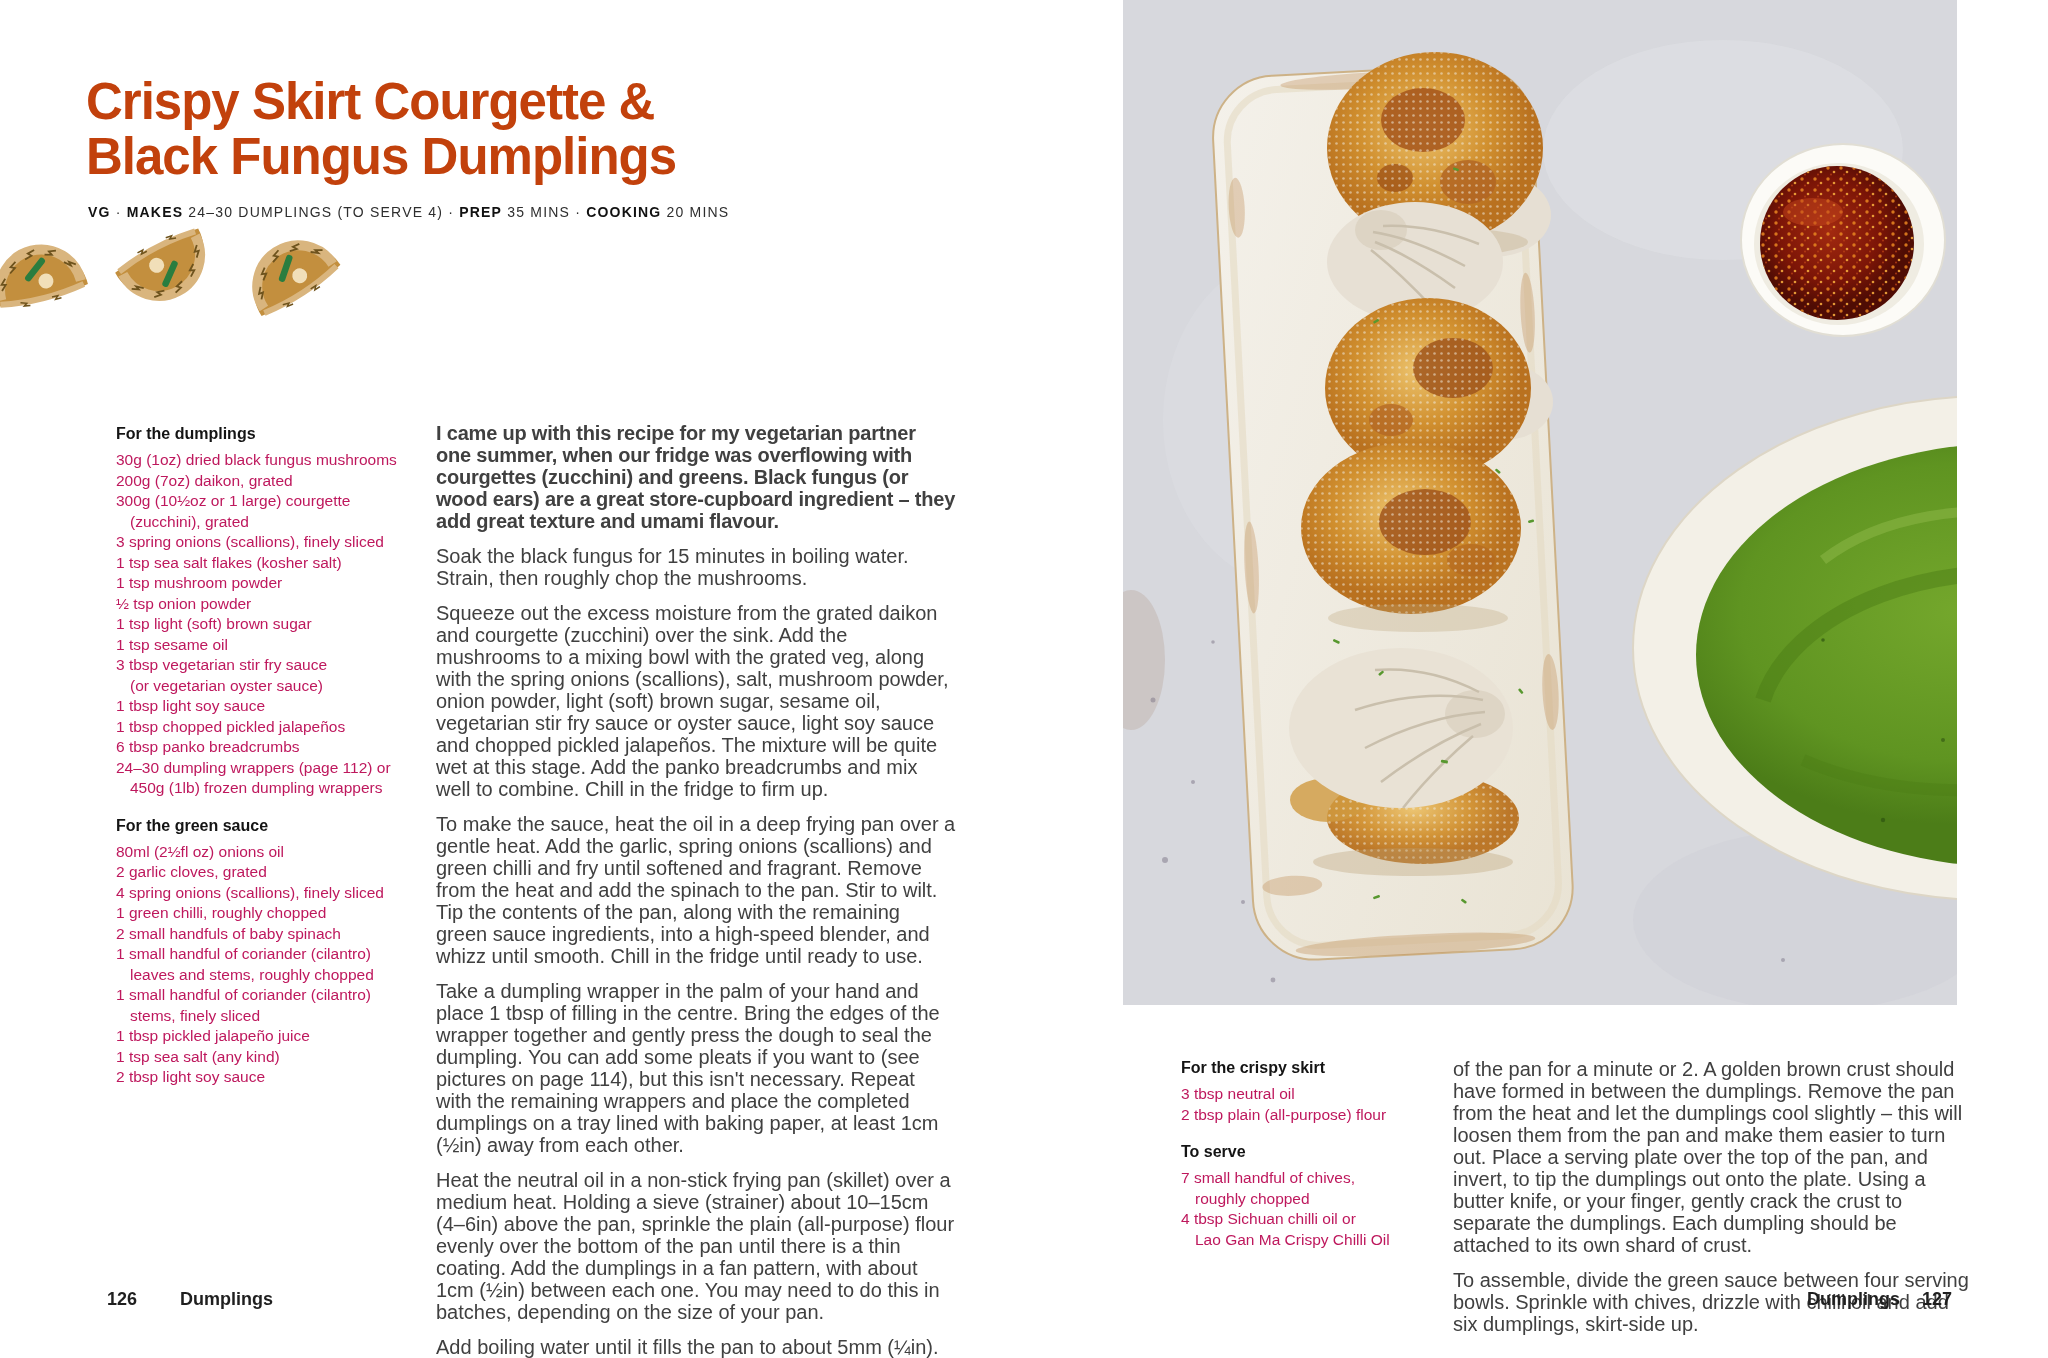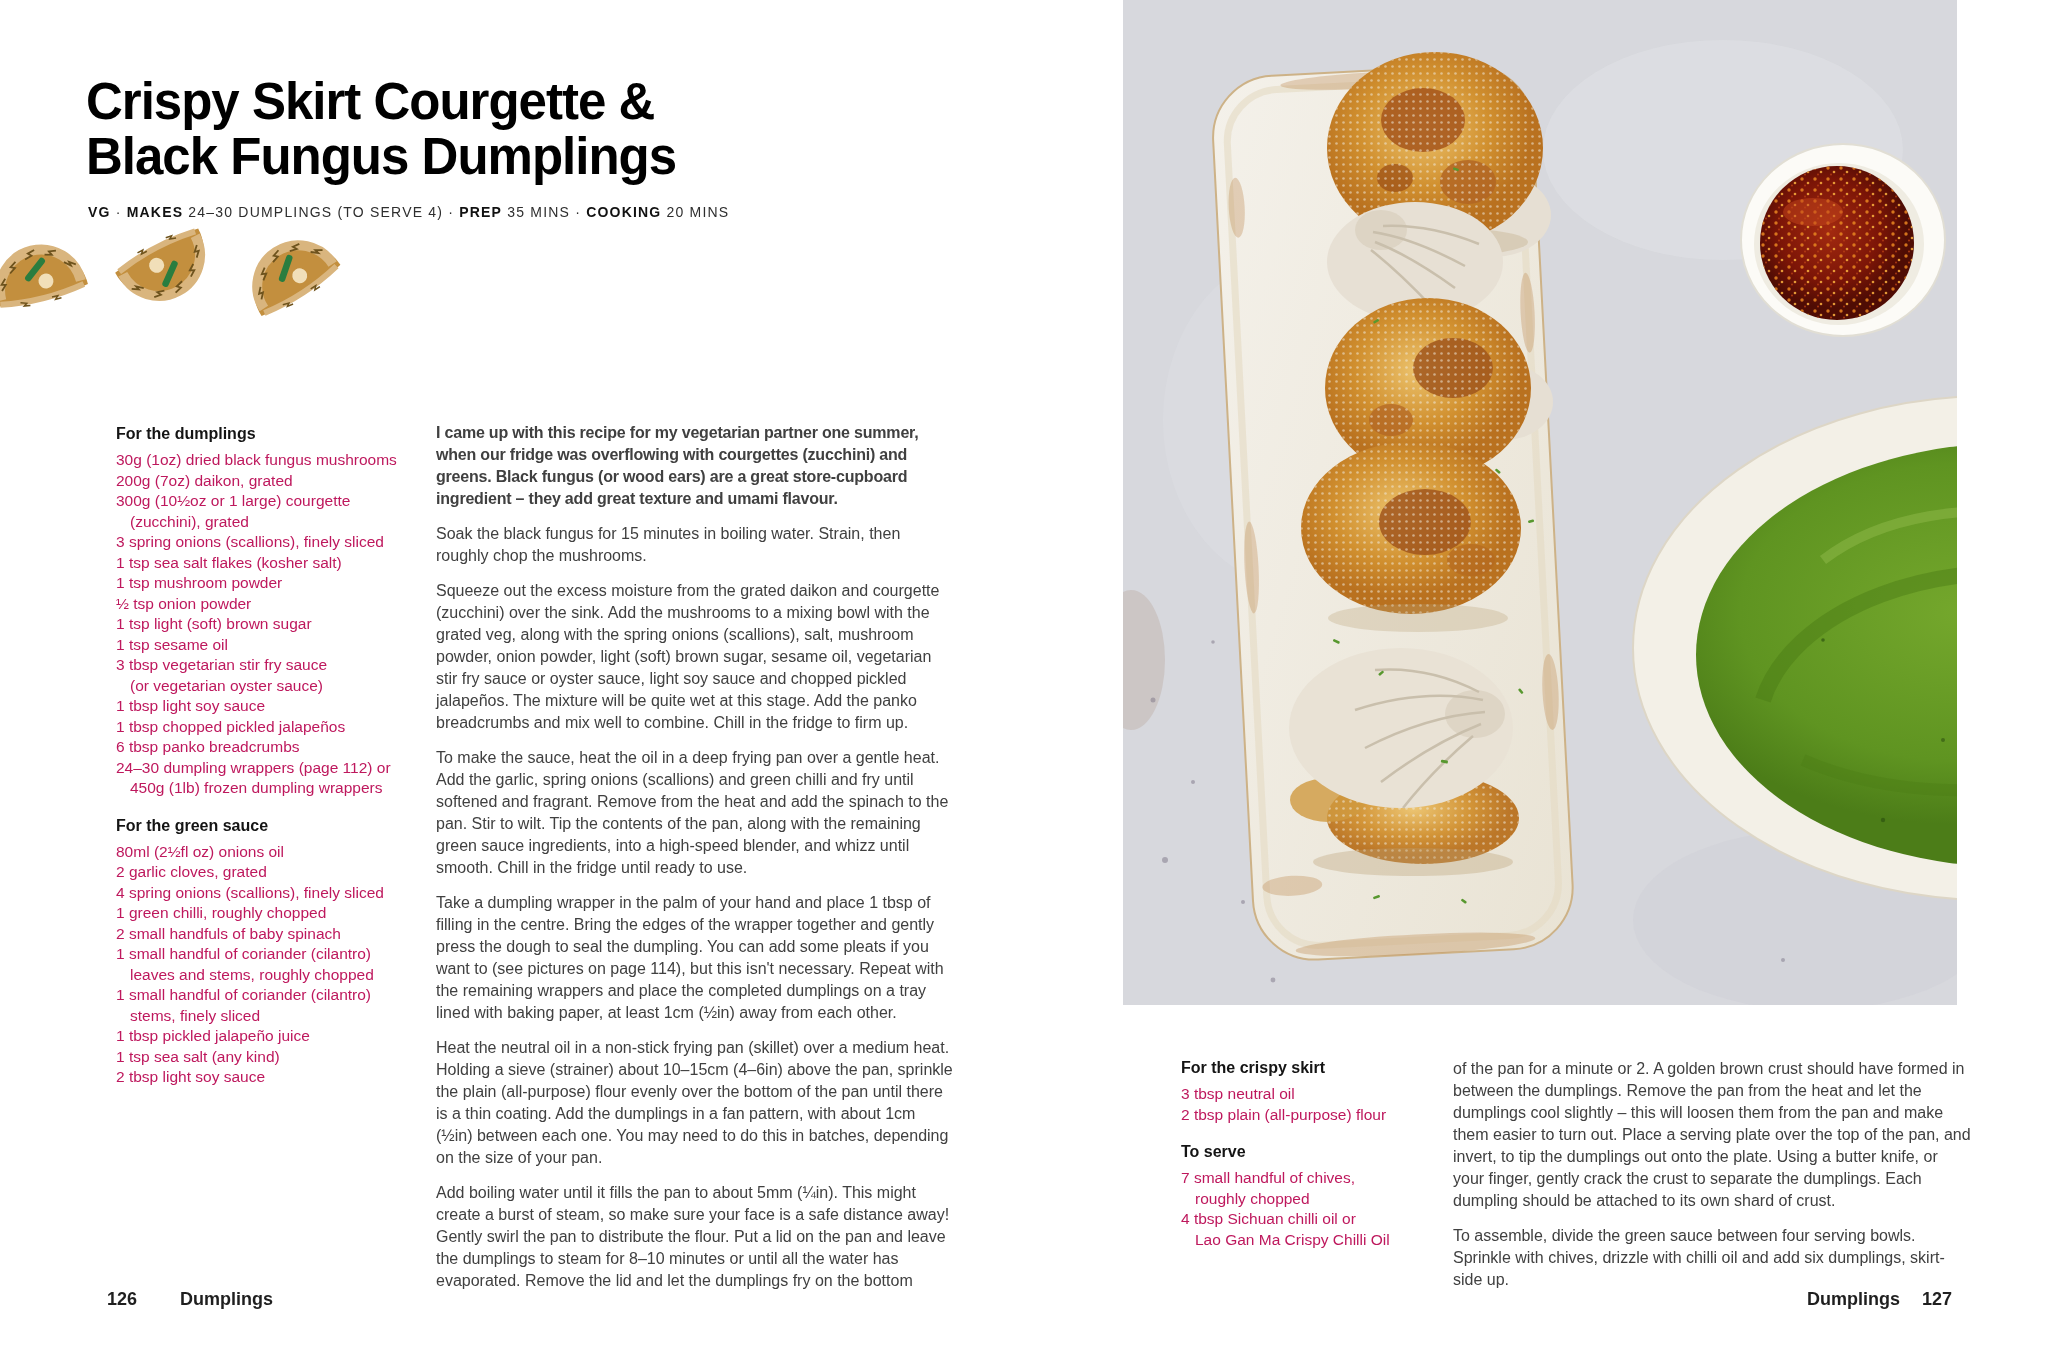--- a/index.html
+++ b/index.html
@@ -1,29 +1,29 @@
 <!DOCTYPE html>
 <html><head>
 <meta charset="utf-8">
 <style>
   html,body{margin:0;padding:0;background:#ffffff;}
   body{width:2048px;height:1358px;position:relative;font-family:"Liberation Sans",sans-serif;color:#222;overflow:hidden;}
   .spread{position:absolute;inset:0;background:#fff;}
   .abs{position:absolute;}
   
-  .title{left:86px;top:74px;width:640px;font-size:51px;line-height:55px;font-weight:700;letter-spacing:-1px;color:#000000;}
+  .title{left:86px;top:74px;width:640px;font-size:51px;line-height:55px;font-weight:700;letter-spacing:-1px;color:#c2410c;}
   .meta{left:88px;top:196px;width:900px;font-size:14px;letter-spacing:1.2px;color:#2e2e2e;white-space:nowrap;margin-top:8px;}
   .meta .b{font-weight:700;color:#111;}
   .icon-wrap{width:106px;height:100px;}
   .ing-col{left:116px;top:424px;width:322px;}
   .sec-h{font-size:16px;font-weight:700;color:#141414;margin:0 0 6px 0;line-height:20px;}
   .sec-h.mt{margin-top:17px;}
   .ing{margin:0;font-size:15.5px;line-height:20.5px;color:#be185d;padding-left:14px;text-indent:-14px;white-space:pre-line;}
   .method-col{left:436px;top:422px;width:520px;}
-  .method-col p,.rp-text p{margin:0;font-size:16px;line-height:22px;color:#404040;}
+  .method-col p,.rp-text p{margin:0;font-size:20px;line-height:22px;color:#404040;}
   .method-col p + p,.rp-text p + p{margin-top:13px;}
   .intro{font-weight:700;color:#1e1e1e;letter-spacing:-0.2px;}
   
   .photo{left:1123px;top:0;width:834px;height:1005px;}
   .rp-ing{left:1181px;top:1058px;width:310px;}
   .rp-text{left:1453px;top:1058px;width:520px;}
   .footer{font-size:18px;font-weight:700;color:#1f1f1f;}
   svg{display:block;}
 </style>
 </head>

